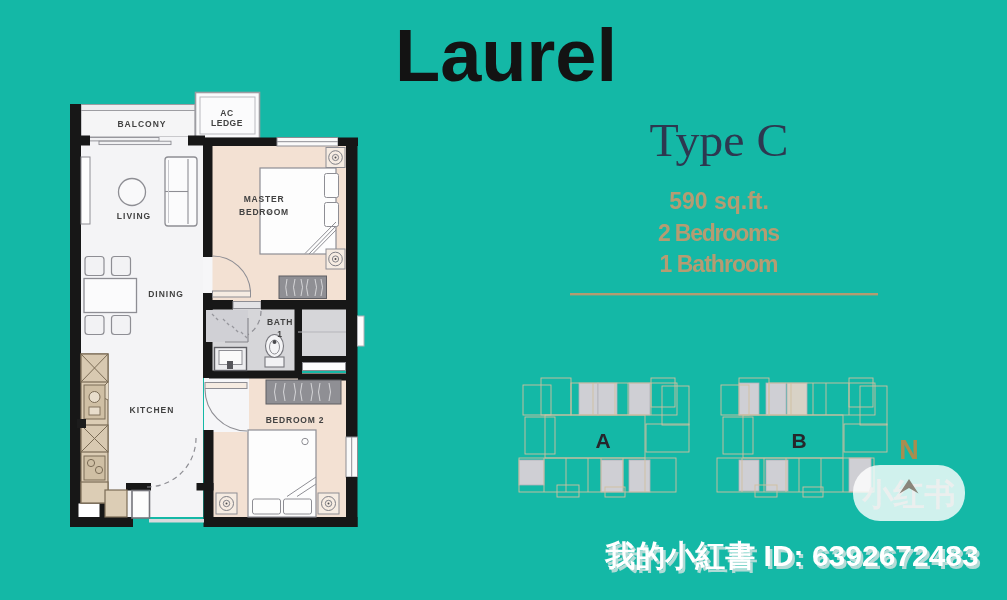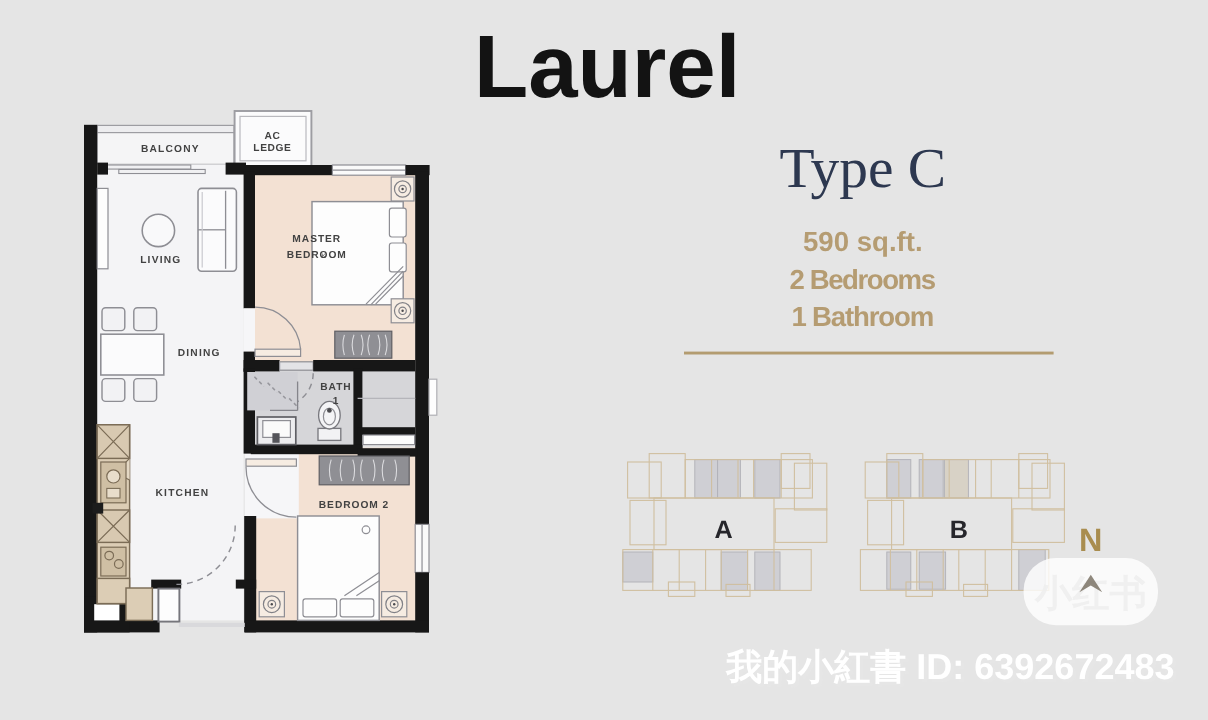--- a/index.html
+++ b/index.html
@@ -1,16 +1,16 @@
 <!DOCTYPE html>
 <html><head>
 <meta charset="utf-8">
 <style>
   html,body{margin:0;padding:0;background:#ffffff;}
-  #page{position:relative;width:1007px;height:600px;background:#e5e5e5;overflow:hidden;
+  #page{position:relative;width:1007px;height:600px;background:#14b8a6;overflow:hidden;
         font-family:"Liberation Sans",sans-serif;}
   svg text{font-family:"Liberation Sans",sans-serif;}
 </style>
 </head>
 <body>
 <div id="page">
 <svg width="1007" height="600" viewBox="0 0 1007 600" xmlns="http://www.w3.org/2000/svg">
 
 <text x="506" y="81" font-size="74" font-weight="bold" fill="#131313" text-anchor="middle" textLength="222" lengthAdjust="spacingAndGlyphs">Laurel</text>
 

